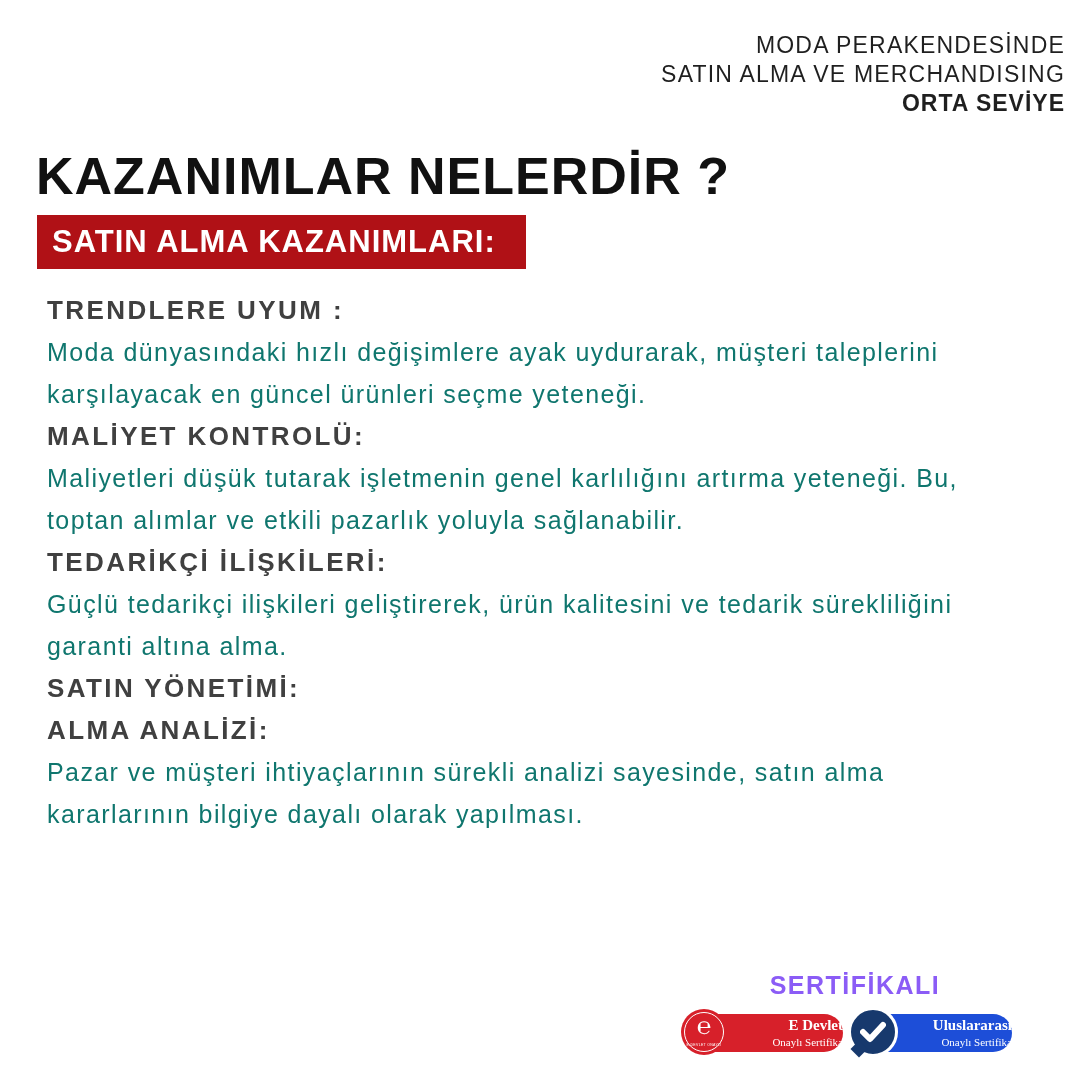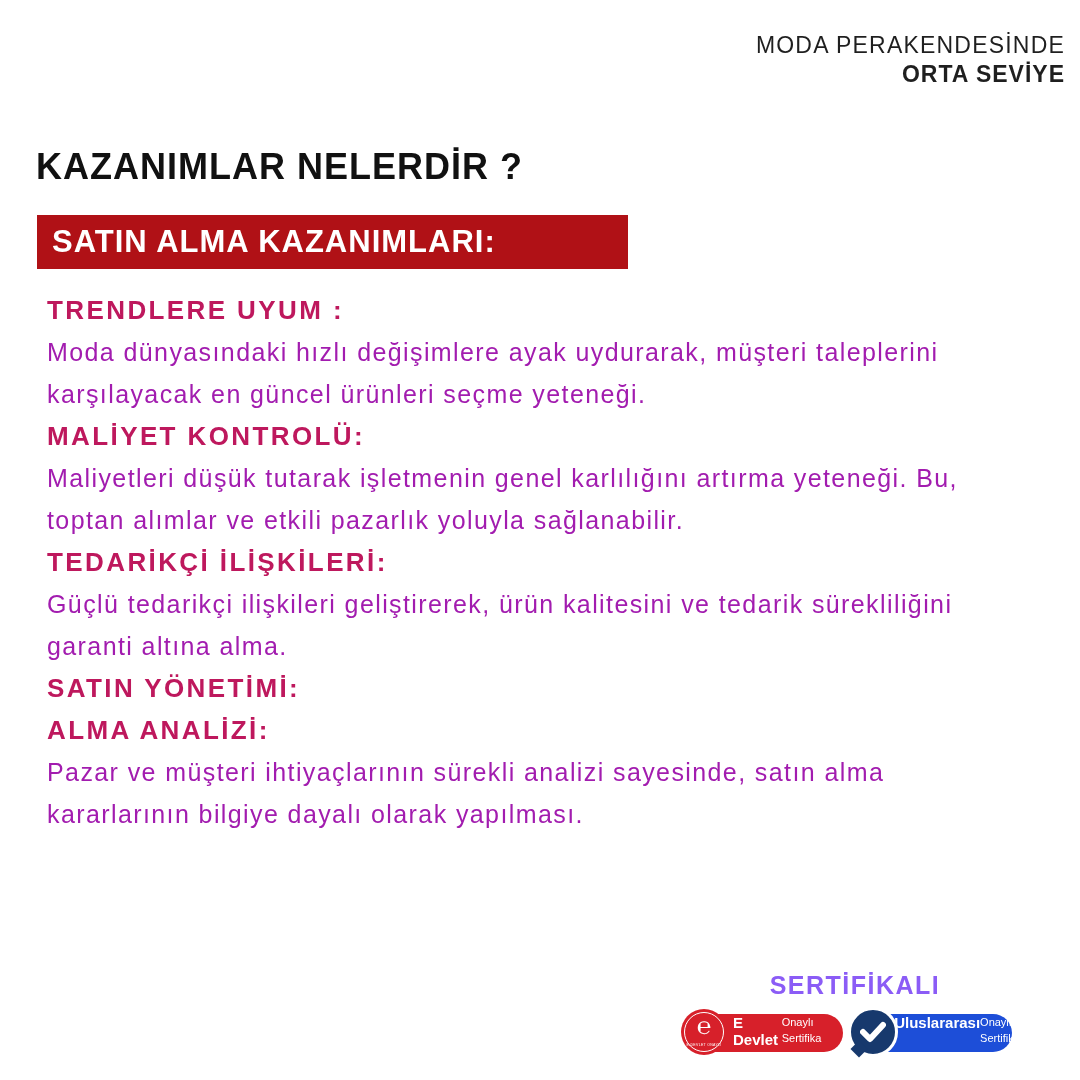--- a/index.html
+++ b/index.html
@@ -26,33 +26,33 @@
     letter-spacing: 1.2px;
     color: #1f1f1f;
   }
   .header .level { font-weight: bold; letter-spacing: 1px; }
 
   
   .title {
     position: absolute;
     left: 36px;
     top: 146px;
-    font-size: 36px;
+    font-size: 52px;
     font-weight: bold;
     letter-spacing: 1px;
     color: #111111;
     white-space: nowrap;
   }
 
   
   .banner {
     position: absolute;
     left: 37px;
     top: 215px;
-    width: 591px;
+    width: 489px;
     height: 54px;
     background: #b01116;
     display: flex;
     align-items: center;
     padding-left: 15px;
   }
   .banner span {
     color: #ffffff;
     font-weight: bold;
     font-size: 31px;
@@ -65,28 +65,28 @@
     position: absolute;
     left: 47px;
     top: 289px;
     width: 925px;
   }
   .item h2 {
     font-size: 26px;
     font-weight: bold;
     letter-spacing: 2.4px;
     line-height: 42px;
-    color: #be185d;
+    color: #404040;
   }
   .item p {
     font-size: 25px;
     font-weight: normal;
     letter-spacing: 1.4px;
     line-height: 42px;
-    color: #a21caf;
+    color: #0f766e;
   }
 
   
   .cert-label {
     position: absolute;
     left: 740px;
     top: 971px;
     width: 230px;
     text-align: center;
     font-size: 25px;
@@ -102,24 +102,25 @@
     gap: 7px;
   }
   .badge { position: relative; width: 162px; height: 50px; }
   .pill {
     position: absolute;
     left: 10px; top: 7px;
     width: 152px; height: 38px;
     border-radius: 19px;
     color: #ffffff;
     display: flex;
-    flex-direction: row;
+    flex-direction: column;
     justify-content: center;
     padding-left: 42px;
-    text-align: left;
+    text-align: right;
+    font-family: Liberation Serif, serif;
   }
   .pill-red  { background: #d7202a; }
   .pill-navy { background: #1d4ed8; }
   .pill .l1 { font-size: 15px; font-weight: bold; line-height: 17px; }
   .pill .l2 { font-size: 11px; line-height: 16px; }
 
   .emblem {
     position: absolute;
     left: 0; top: 2px;
     width: 46px; height: 46px;
@@ -169,20 +170,21 @@
     left: 9px; top: 11px;
   }
 </style>
 </head>
 <body>
 
 <div class="canvas">
 
   <div class="header">
     <div>MODA PERAKENDESİNDE</div>
+    <div>SATIN ALMA VE MERCHANDISING</div>
     <div class="level">ORTA SEVİYE</div>
   </div>
 
   <h1 class="title">KAZANIMLAR NELERDİR ?</h1>
 
   <div class="banner">
     <span>SATIN ALMA KAZANIMLARI:</span>
   </div>
 
   <div class="content">

